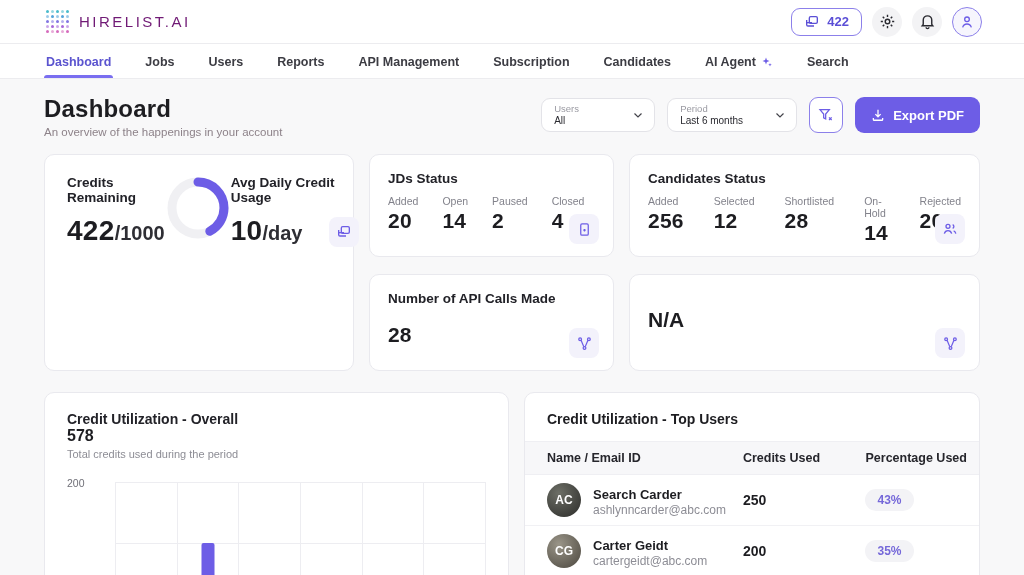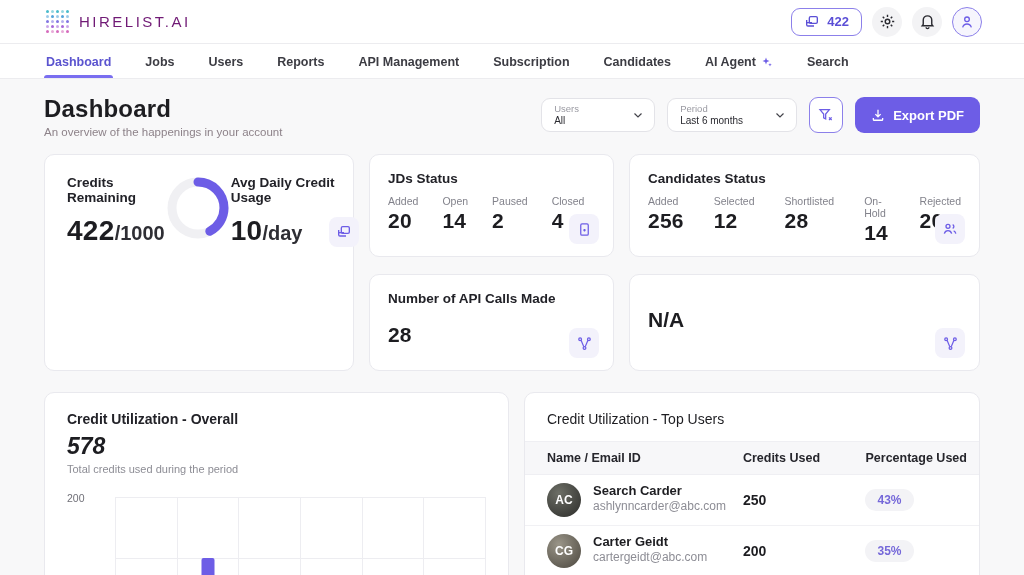--- a/index.html
+++ b/index.html
@@ -74,42 +74,42 @@
   .stat-label { font-size:10.5px; color:#82828b; }
   .stat-value { font-size:21px; font-weight:800; margin-top:2px; letter-spacing:.2px; }
   .corner-icon { position:absolute; right:14px; bottom:12px; }
 
   .api-card { padding:16px 18px; position:relative; }
   .api-value { font-size:21px; font-weight:800; margin-top:17px; }
 
   .grid-bottom { margin-top:21px; display:grid; grid-template-columns:465px 1fr;
     column-gap:15px; }
   .chart-card { padding:18px 22px 0 22px; height:220px; }
-  .chart-value { font-size:23px; font-weight:800; margin-top:6px;font-style:italic; }
+  .chart-value { font-size:16px; font-weight:800; margin-top:0; }
   .chart-sub { font-size:11px; color:#8d8d95; margin-top:3px; }
   .chart-wrap { display:flex; margin-top:22px; }
   .ytick { width:48px; font-size:10.5px; color:#6f6f77; text-align:left; padding-top:-4px;
     transform:translateY(-5px); }
   .plot { flex:1; height:120px; border-top:1px solid #ededf1; position:relative;
     display:flex; }
   .plot-col { flex:1; border-right:1px solid #ededf1; }
   .plot-col:first-child { border-left:1px solid #ededf1; }
   .gridline { position:absolute; left:0; right:0; height:1px; background:#ededf1; }
   .bar { position:absolute; bottom:0; width:13px; transform:translateX(-50%);
     border-radius:2px 2px 0 0; }
 
   .table-card { height:220px; overflow:hidden; }
-  .table-title { font-size:14px; font-weight:400; padding:18px 22px 14px 22px; }
+  .table-title { font-size:14px; font-weight:700; padding:18px 22px 14px 22px; }
   table { width:100%; border-collapse:collapse; }
   thead th { background:#f7f7f9; font-size:12.5px; font-weight:700; text-align:left;
     padding:9px 0; color:#26262c; border-top:1px solid #efeff3; border-bottom:1px solid #efeff3; }
   th.c1 { padding-left:22px; width:48%; }
   th.c2 { width:27%; } th.c3 { width:25%; }
   tbody td { padding:8px 0; border-bottom:1px solid #f1f1f4; font-size:13px; }
-  .user-cell { display:flex; align-items:flex-start; gap:12px; padding-left:22px; }
+  .user-cell { display:flex; align-items:flex-end; gap:12px; padding-left:22px; }
   .avatar { width:34px; height:34px; border-radius:50%; color:#fff; font-size:12px;
     font-weight:700; display:flex; align-items:center; justify-content:center;
     flex:0 0 auto; }
   .avatar.a0 { background:radial-gradient(circle at 35% 30%, #6d6f66, #2b2b29); }
   .avatar.a1 { background:radial-gradient(circle at 35% 30%, #9a9588, #4a463e); }
   .u-name { font-weight:700; font-size:13px; }
   .u-email { font-size:12px; color:#8d8d95; margin-top:1px; }
   .credits-used { font-weight:700; font-size:14px; }
   .pct-badge { display:inline-block; background:#f3f3f6; color:#7568d9; font-weight:700;
     font-size:12px; padding:4px 12px; border-radius:11px; }

